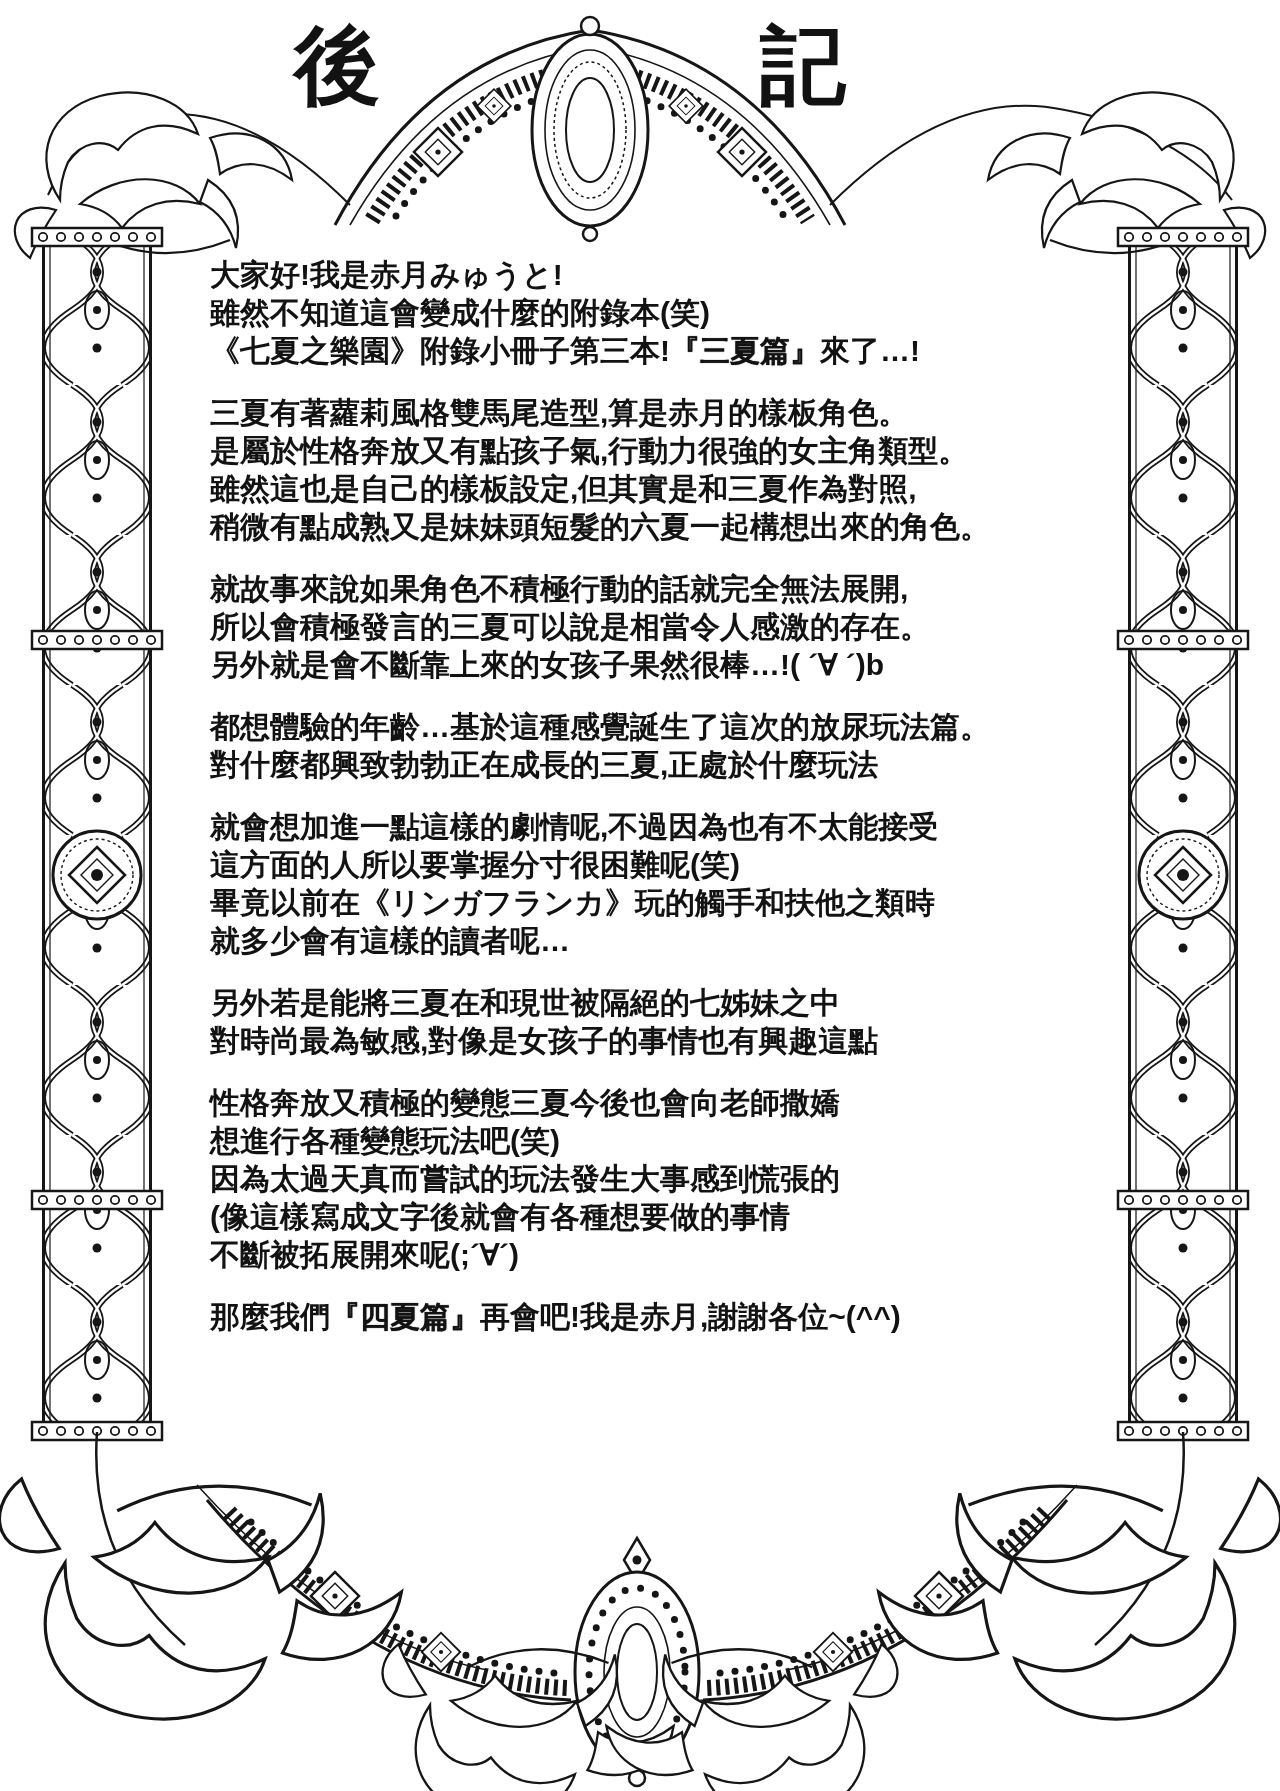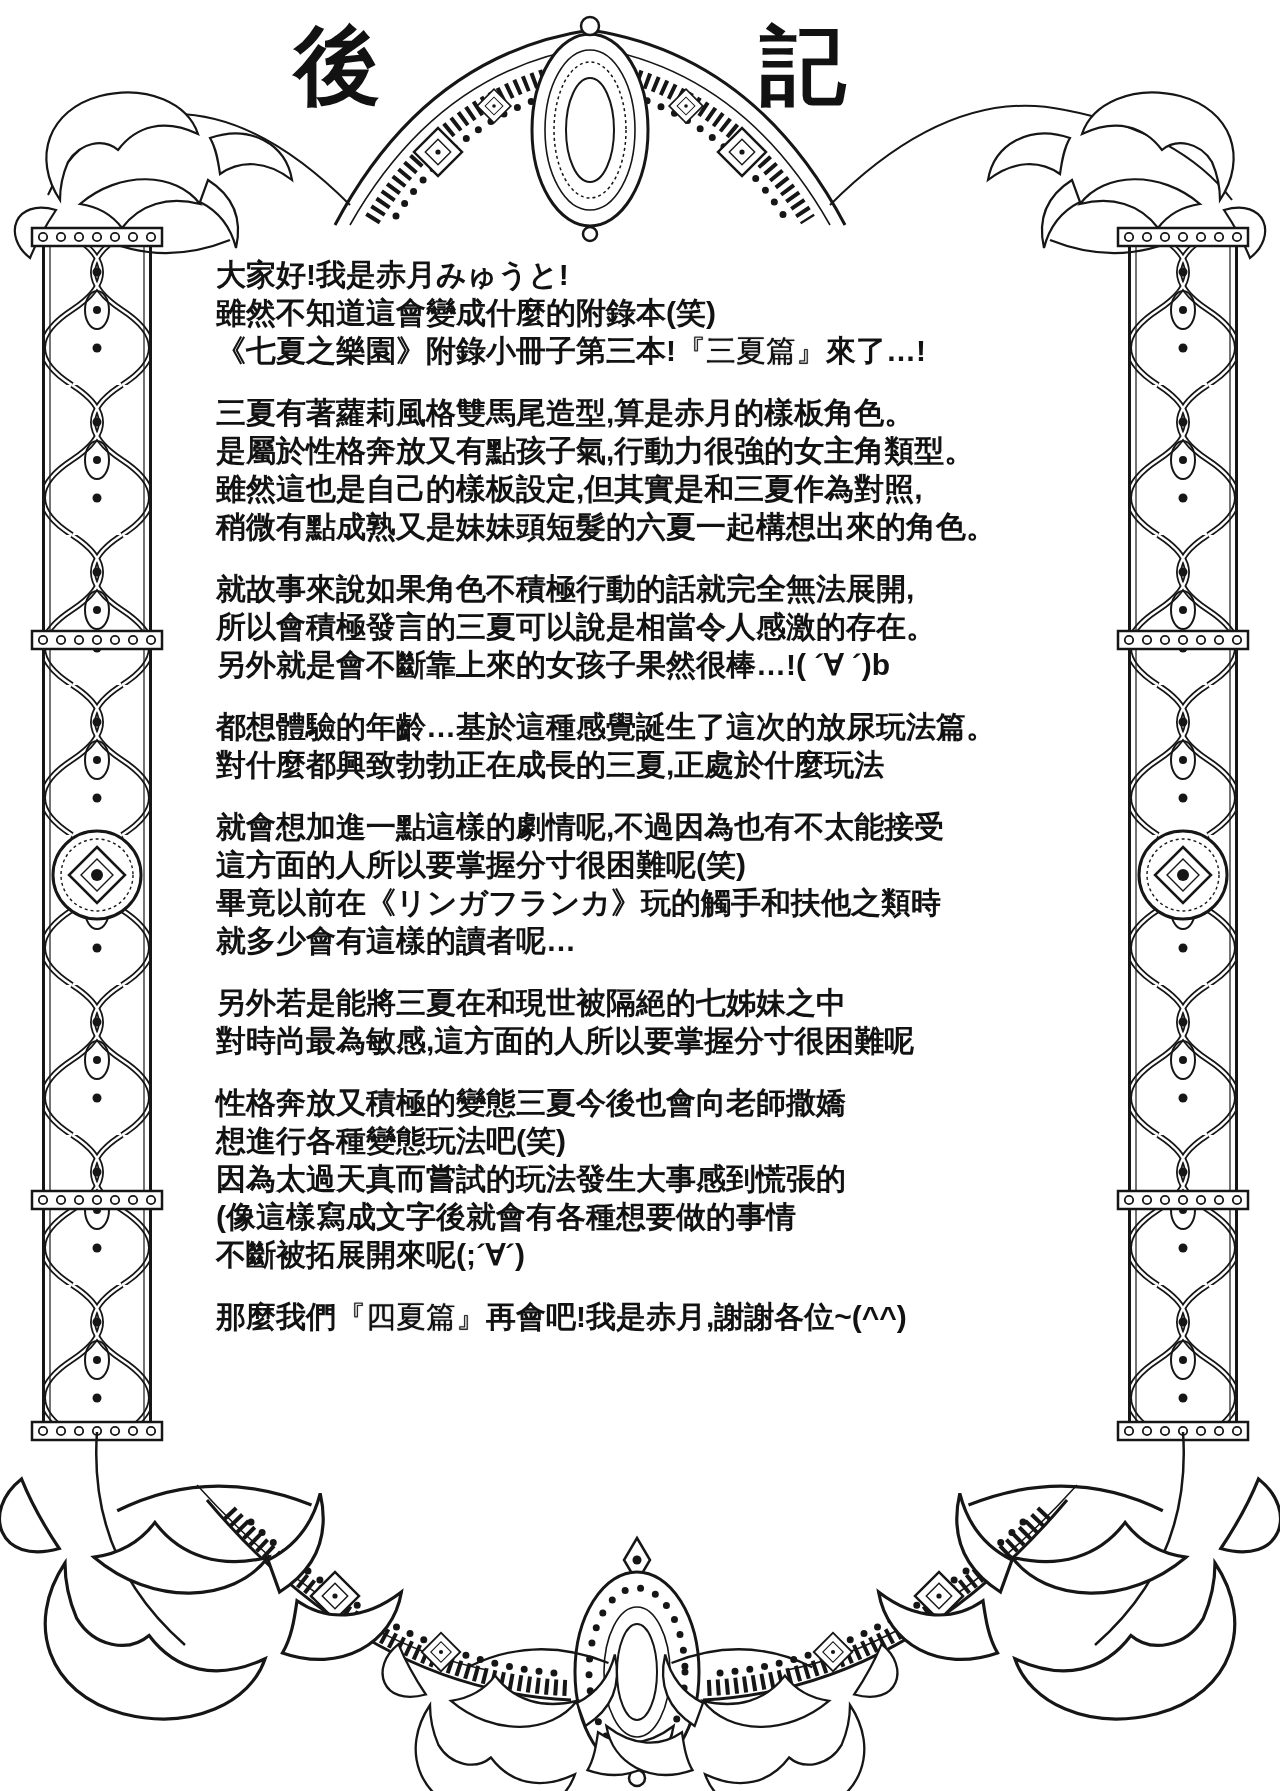--- a/index.html
+++ b/index.html
@@ -12,23 +12,23 @@
   .title{
     position:absolute;top:22px;font-size:86px;font-weight:900;line-height:1;
     color:#121212;letter-spacing:0;
   }
   .title-left{left:294px;}
   .title-right{left:760px;}
   .text{
     position:absolute;left:200px;top:256px;width:840px;
     font-size:30px;line-height:38px;font-weight:600;
   }
-  .text p{margin:0 0 24px 16px;padding:0;}
+  .text p{margin:0 0 24px 10px;padding:0;}
   .ln{display:block;white-space:nowrap;}
-  .emph{font-weight:400;text-shadow:0 0 1px #121212;}
+  .emph{font-weight:700;text-shadow:0 0 1px #121212;}
 </style>
 </head>
 <body>
 
 <div class="page">
 
   <svg class="frame" width="1280" height="1791" viewBox="0 0 1280 1791" fill="none" stroke="#161616" xmlns="http://www.w3.org/2000/svg">
     <defs>
       <pattern id="braid" width="110" height="150" patternUnits="userSpaceOnUse">
         <path d="M30,0 Q88,37 30,75 Q-28,113 30,150" stroke="#161616" stroke-width="6" fill="none"></path>
@@ -177,21 +177,21 @@
 
     <p>
       <span class="ln">就會想加進一點這樣的劇情呢,不過因為也有不太能接受</span>
       <span class="ln">這方面的人所以要掌握分寸很困難呢(笑)</span>
       <span class="ln">畢竟以前在《リンガフランカ》玩的觸手和扶他之類時</span>
       <span class="ln">就多少會有這樣的讀者呢…</span>
     </p>
 
     <p>
       <span class="ln">另外若是能將三夏在和現世被隔絕的七姊妹之中</span>
-      <span class="ln">對時尚最為敏感,這方面的人所以要掌握分寸很困難呢</span>
+      <span class="ln">對時尚最為敏感,對像是女孩子的事情也有興趣這點</span>
     </p>
 
     <p>
       <span class="ln">性格奔放又積極的變態三夏今後也會向老師撒嬌</span>
       <span class="ln">想進行各種變態玩法吧(笑)</span>
       <span class="ln">因為太過天真而嘗試的玩法發生大事感到慌張的</span>
       <span class="ln">(像這樣寫成文字後就會有各種想要做的事情</span>
       <span class="ln">不斷被拓展開來呢(;´∀´)</span>
     </p>
 

